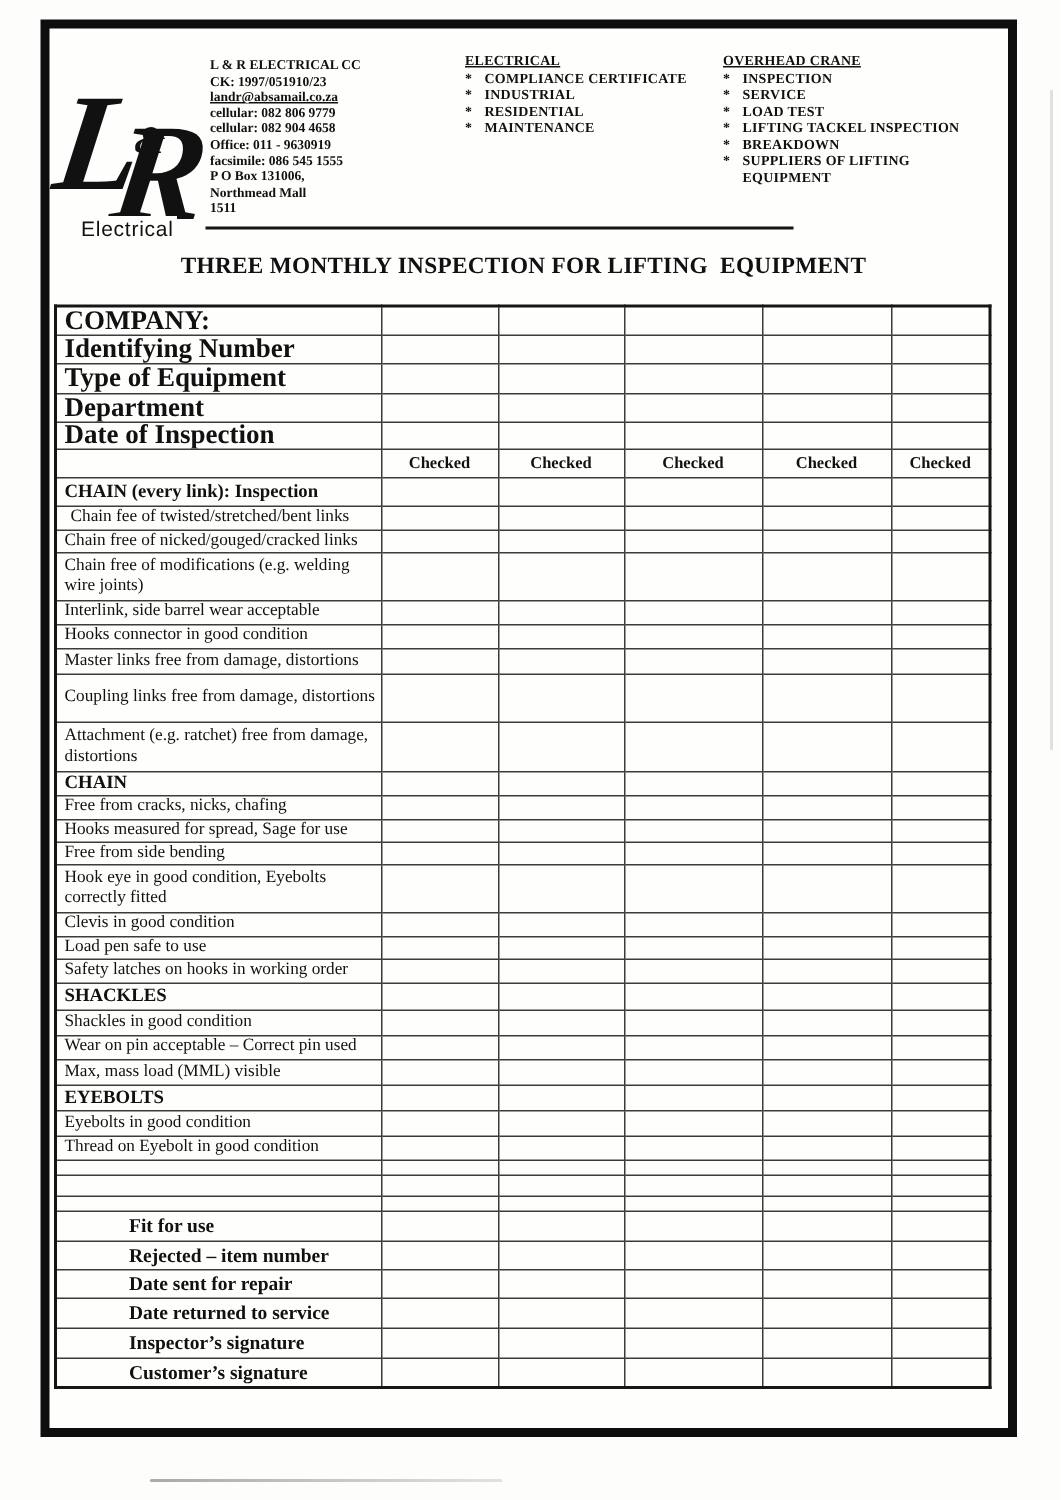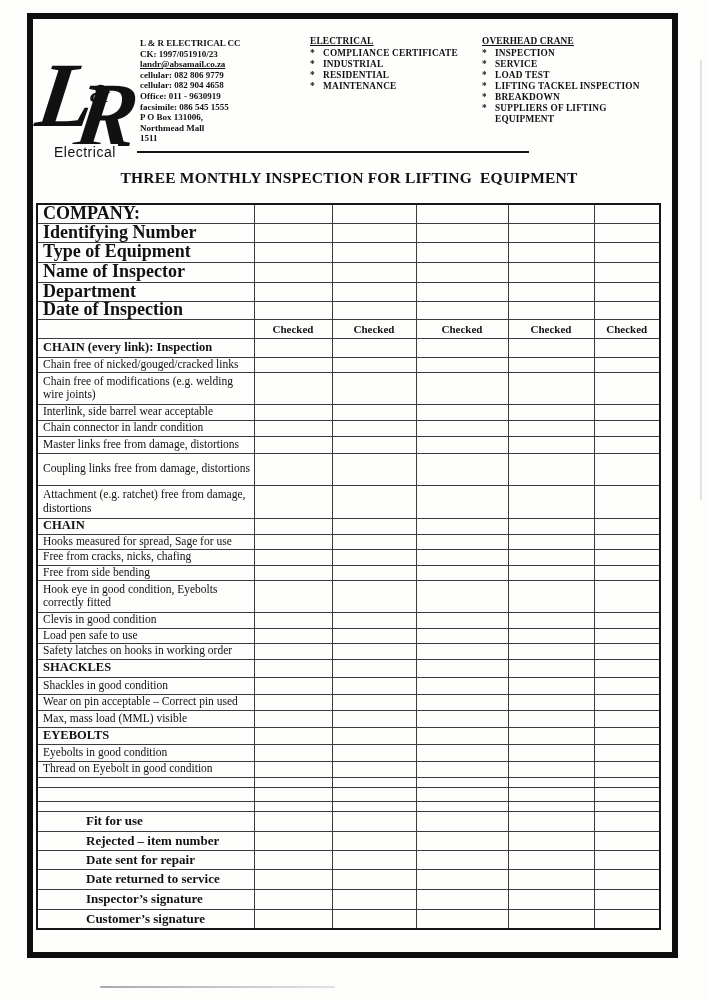--- a/index.html
+++ b/index.html
@@ -158,28 +158,20 @@
             <td class="check-cell"></td>
           </tr>
           <tr class="row-field" style="height: 20px;">
             <td class="label-cell">Type of Equipment</td>
             <td class="check-cell"></td>
             <td class="check-cell"></td>
             <td class="check-cell"></td>
             <td class="check-cell"></td>
             <td class="check-cell"></td>
           </tr>
-          <tr class="row-field" style="height: 20px;">
-            <td class="label-cell">Name of Inspector</td>
-            <td class="check-cell"></td>
-            <td class="check-cell"></td>
-            <td class="check-cell"></td>
-            <td class="check-cell"></td>
-            <td class="check-cell"></td>
-          </tr>
           <tr class="row-field" style="height: 19px;">
             <td class="label-cell">Department</td>
             <td class="check-cell"></td>
             <td class="check-cell"></td>
             <td class="check-cell"></td>
             <td class="check-cell"></td>
             <td class="check-cell"></td>
           </tr>
           <tr class="row-field" style="height: 18px;">
             <td class="label-cell">Date of Inspection</td>
@@ -198,20 +190,28 @@
             <td class="check-cell">Checked</td>
           </tr>
           <tr class="row-section" style="height: 19px;">
             <td class="label-cell">CHAIN (every link): Inspection</td>
             <td class="check-cell"></td>
             <td class="check-cell"></td>
             <td class="check-cell"></td>
             <td class="check-cell"></td>
             <td class="check-cell"></td>
           </tr>
+          <tr class="row-item" style="height: 16px;">
+            <td class="label-cell indent">Chain fee of twisted/stretched/bent links</td>
+            <td class="check-cell"></td>
+            <td class="check-cell"></td>
+            <td class="check-cell"></td>
+            <td class="check-cell"></td>
+            <td class="check-cell"></td>
+          </tr>
           <tr class="row-item" style="height: 15px;">
             <td class="label-cell">Chain free of nicked/gouged/cracked links</td>
             <td class="check-cell"></td>
             <td class="check-cell"></td>
             <td class="check-cell"></td>
             <td class="check-cell"></td>
             <td class="check-cell"></td>
           </tr>
           <tr class="row-item" style="height: 32px;">
             <td class="label-cell">Chain free of modifications (e.g. welding wire joints)</td>
@@ -223,21 +223,21 @@
           </tr>
           <tr class="row-item" style="height: 16px;">
             <td class="label-cell">Interlink, side barrel wear acceptable</td>
             <td class="check-cell"></td>
             <td class="check-cell"></td>
             <td class="check-cell"></td>
             <td class="check-cell"></td>
             <td class="check-cell"></td>
           </tr>
           <tr class="row-item" style="height: 16px;">
-            <td class="label-cell">Chain connector in landr condition</td>
+            <td class="label-cell">Hooks connector in good condition</td>
             <td class="check-cell"></td>
             <td class="check-cell"></td>
             <td class="check-cell"></td>
             <td class="check-cell"></td>
             <td class="check-cell"></td>
           </tr>
           <tr class="row-item" style="height: 17px;">
             <td class="label-cell">Master links free from damage, distortions</td>
             <td class="check-cell"></td>
             <td class="check-cell"></td>
@@ -262,30 +262,30 @@
             <td class="check-cell"></td>
           </tr>
           <tr class="row-section" style="height: 16px;">
             <td class="label-cell">CHAIN</td>
             <td class="check-cell"></td>
             <td class="check-cell"></td>
             <td class="check-cell"></td>
             <td class="check-cell"></td>
             <td class="check-cell"></td>
           </tr>
+          <tr class="row-item" style="height: 16px;">
+            <td class="label-cell">Free from cracks, nicks, chafing</td>
+            <td class="check-cell"></td>
+            <td class="check-cell"></td>
+            <td class="check-cell"></td>
+            <td class="check-cell"></td>
+            <td class="check-cell"></td>
+          </tr>
           <tr class="row-item" style="height: 15px;">
             <td class="label-cell">Hooks measured for spread, Sage for use</td>
-            <td class="check-cell"></td>
-            <td class="check-cell"></td>
-            <td class="check-cell"></td>
-            <td class="check-cell"></td>
-            <td class="check-cell"></td>
-          </tr>
-          <tr class="row-item" style="height: 16px;">
-            <td class="label-cell">Free from cracks, nicks, chafing</td>
             <td class="check-cell"></td>
             <td class="check-cell"></td>
             <td class="check-cell"></td>
             <td class="check-cell"></td>
             <td class="check-cell"></td>
           </tr>
           <tr class="row-item" style="height: 15px;">
             <td class="label-cell">Free from side bending</td>
             <td class="check-cell"></td>
             <td class="check-cell"></td>

